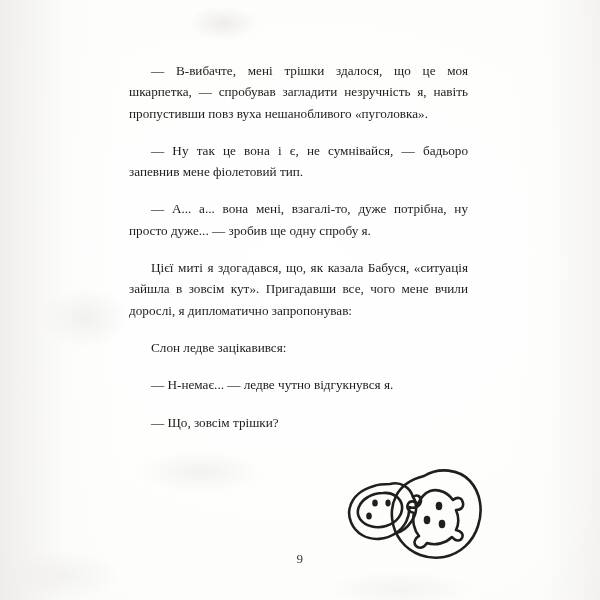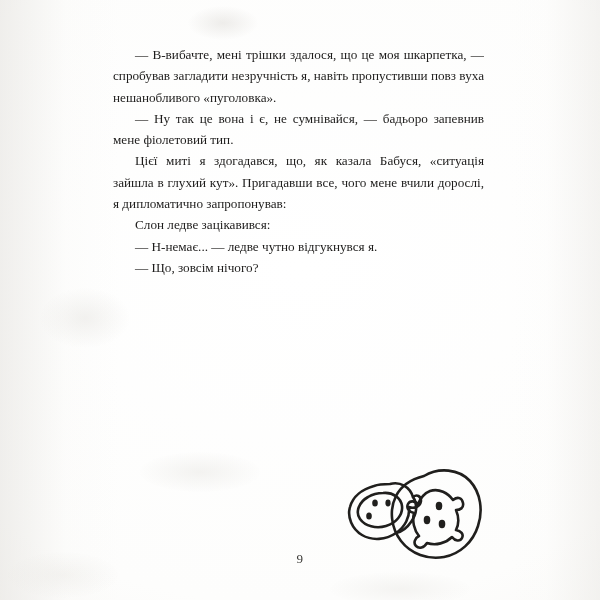--- a/index.html
+++ b/index.html
@@ -79,21 +79,21 @@
     width: 371px;
     color: #1d1c1b;
     font-size: 13.2px;
     line-height: 21.3px;
     text-align: justify;
     text-justify: inter-word;
     -webkit-font-smoothing: antialiased;
   }
 
   #text-block p {
-    margin: 0;
+    margin: 16px;
     text-indent: 22px;
     hyphens: manual;
   }
 
   #illustration {
     position: absolute;
     left: 338px;
     top: 462px;
     width: 150px;
     height: 112px;
@@ -118,24 +118,25 @@
 
   <div class="smudge smudge-a"></div>
   <div class="smudge smudge-b"></div>
   <div class="smudge smudge-c"></div>
   <div class="smudge smudge-d"></div>
   <div class="smudge smudge-e"></div>
 
   <div id="text-block">
     <p>— В-вибачте, мені трішки здалося, що це моя шкарпетка, — спробував загладити незручність я, навіть пропустивши повз вуха нешанобливого «пуголовка».</p>
     <p>— Ну так це вона і є, не сумнівайся, — бадьоро запевнив мене фіолетовий тип.</p>
-    <p>Цієї миті я здогадався, що, як казала Бабуся, «ситуація зайшла в глухий кут». Пригадавши все, чого мене вчили дорослі, я дипломатично запропонував:</p>
+    <p>— А... а... вона мені, взагалі-то, дуже потрібна, ну просто дуже... — зробив ще одну спробу я.</p>
+    <p>Цієї миті я здогадався, що, як казала Бабуся, «ситуація зайшла в зовсім кут». Пригадавши все, чого мене вчили дорослі, я дипломатично запропонував:</p>
     <p>Слон ледве зацікавився:</p>
     <p>— Н-немає... — ледве чутно відгукнувся я.</p>
-    <p>— Що, зовсім нічого?</p>
+    <p>— Що, зовсім трішки?</p>
   </div>
 
   <div id="illustration">
     <svg viewBox="0 0 150 112" width="150" height="112" xmlns="http://www.w3.org/2000/svg">
       <g fill="none" stroke="#201f1d" stroke-width="2.6" stroke-linecap="round" stroke-linejoin="round">
 
         <path d="M86 14 C101 5, 121 7, 132 19 C143 31, 145 49, 140 64
                  C135 80, 122 92, 106 95 C90 98, 73 92, 63 79
                  C53 66, 51 48, 58 34 C63 24, 74 17, 86 14 Z"></path>
 

